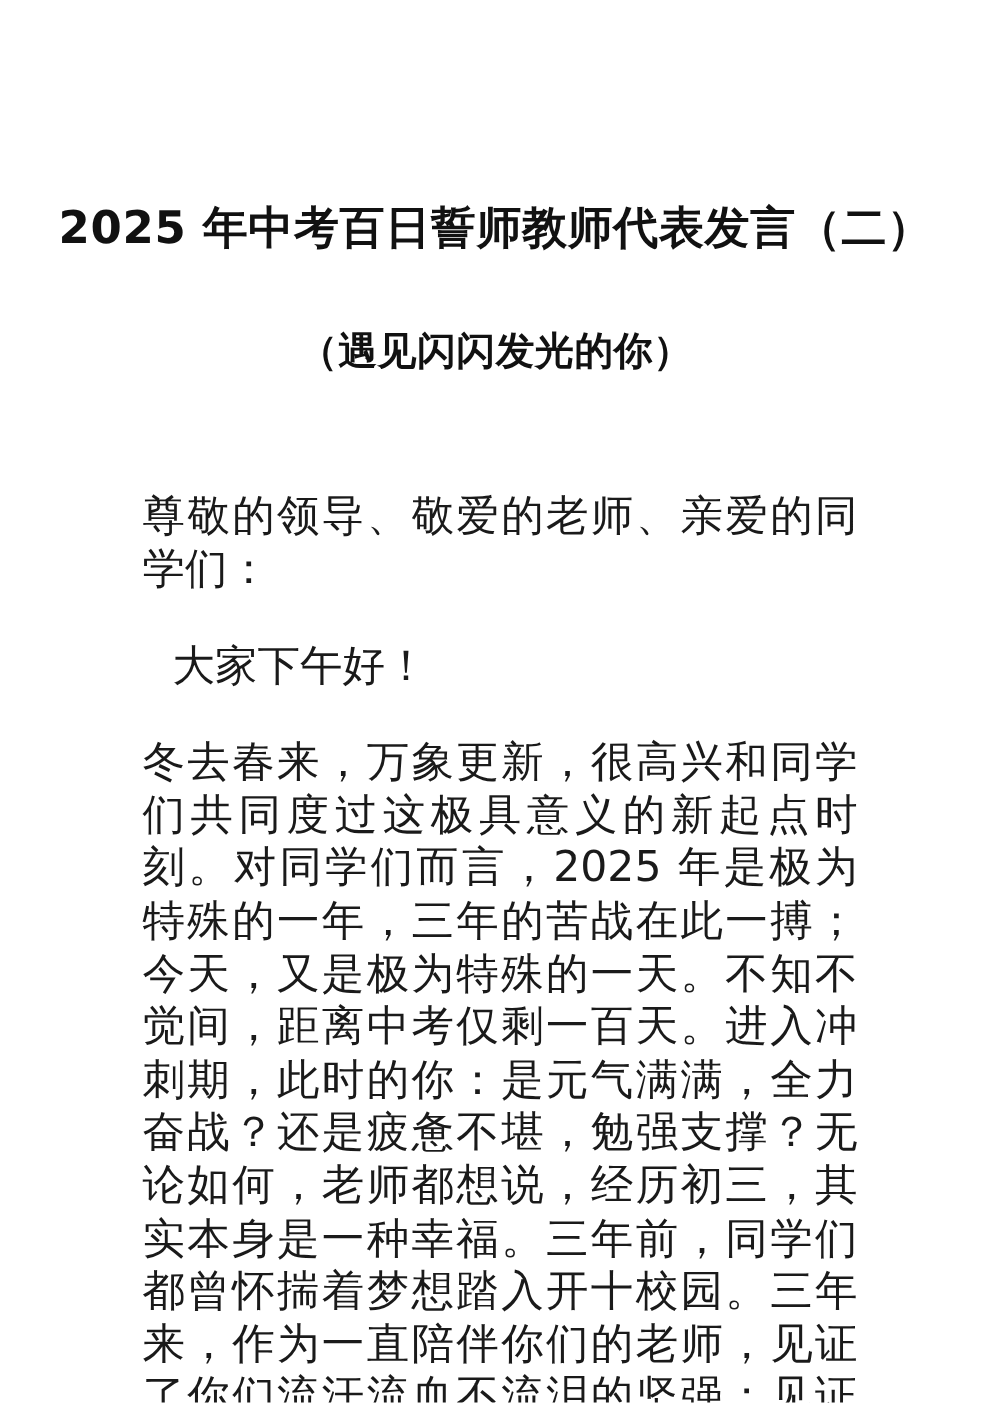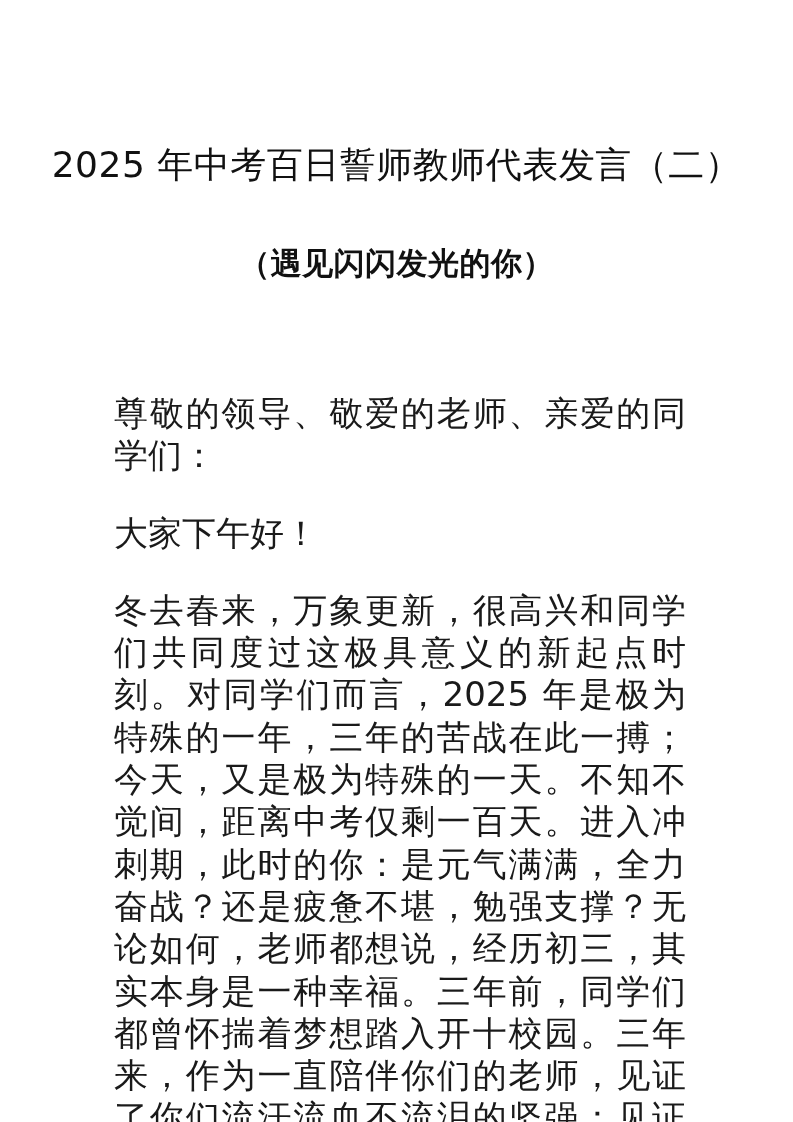--- a/index.html
+++ b/index.html
@@ -19,34 +19,34 @@
     position: relative;
     width: 793px;
     height: 1122px;
     background: #ffffff;
     box-sizing: border-box;
   }
   .doc-title {
     position: absolute;
     left: 0;
     right: 0;
-    top: 118px;
+    top: 136px;
     text-align: center;
     font-size: 36px;
-    font-weight: normal;
+    font-weight: bold;
     letter-spacing: 0.5px;
     line-height: 46px;
     color: #111111;
     white-space: nowrap;
   }
   .doc-subtitle {
     position: absolute;
     left: 0;
     right: 0;
-    top: 216px;
+    top: 234px;
     text-align: center;
     font-size: 31px;
     font-weight: bold;
     letter-spacing: 0.5px;
     line-height: 42px;
     color: #111111;
     white-space: nowrap;
   }
   .body-block {
     position: absolute;
@@ -61,20 +61,21 @@
     text-align: justify;
     text-justify: inter-character;
     margin: 0;
     letter-spacing: 0px;
   }
   .para.salutation {
     margin-bottom: 35px;
   }
   .para.greeting {
     margin-bottom: 35px;
+    margin-left: 24px;
   }
   .para.main-text {
     margin-bottom: 0;
   }
 </style>
 </head>
 <body>
 
 <div class="page">
 

